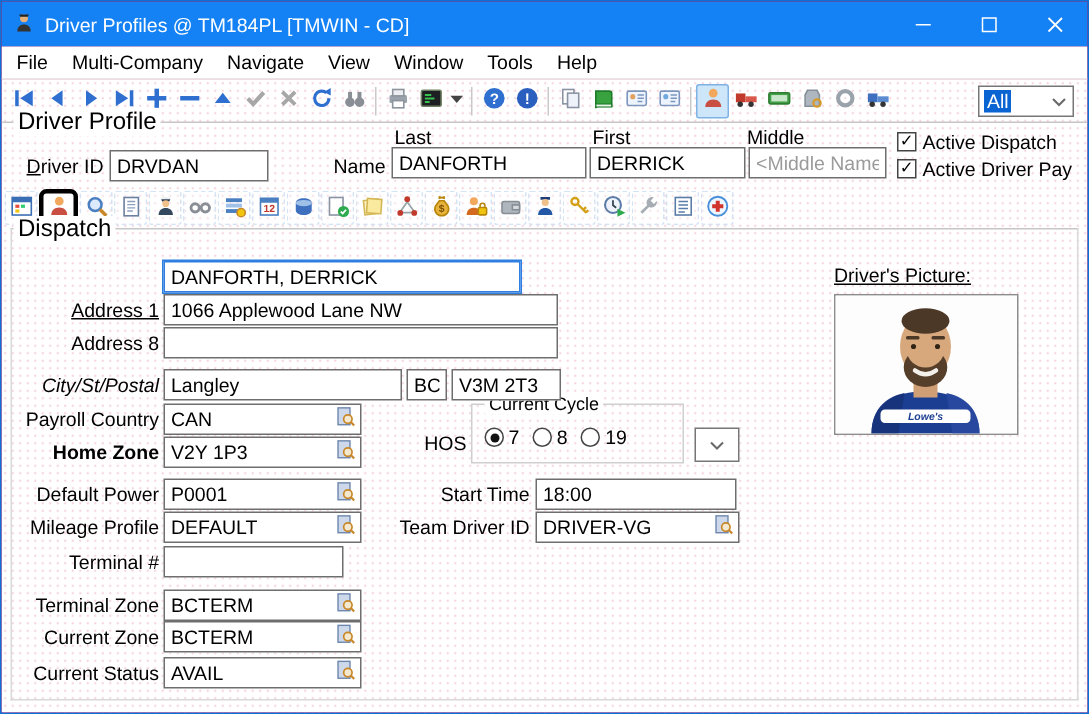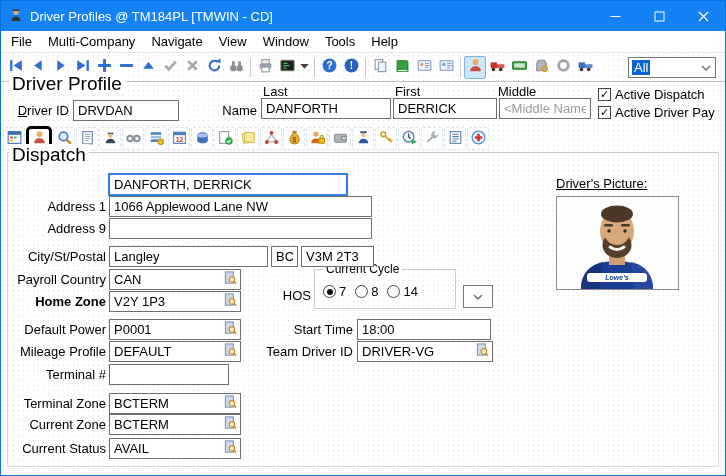--- a/index.html
+++ b/index.html
@@ -21,32 +21,32 @@
             background-image:radial-gradient(rgba(236,178,196,0.55) 0.9px, transparent 1px);
             background-size:5px 5px; }
 
   
   .toolbar1 { flex:0 0 28px; display:flex; align-items:center; padding:0 4px; }
   .tb-icons { display:flex; align-items:center; }
   .tbtn { width:22px; height:23px; display:flex; align-items:center; justify-content:center; border:1px solid transparent; border-radius:2px; }
   .tbtn.narrow { width:13px; }
   .tbtn.active { background:#cde6fa; border-color:#7fb2e5; }
   .tsep { width:1px; height:19px; background:#c9c9c9; margin:0 3px; }
-  .filter-combo { margin-left:auto; margin-right:5px; width:88px; height:21px; border:1px solid #767676; background:#fff; display:flex; align-items:center; padding:1px 3px; }
+  .filter-combo { margin-left:auto; margin-right:5px; width:64px; height:21px; border:1px solid #767676; background:#fff; display:flex; align-items:center; padding:1px 3px; }
   .filter-combo .sel { background:#0a64d2; color:#fff; padding:0 2px; }
   .filter-combo .chev { margin-left:auto; }
 
   .toolbar2 { flex:0 0 27px; display:flex; align-items:center; padding:0 2px; }
   .toolbar2 .tbtn { border:1px dashed #d4e4f4; margin-right:1px; background:rgba(255,255,255,.35); }
   .toolbar2 .tbtn.selected { border:3px solid #000; border-radius:5px; width:26px; height:26px; background:#fff; }
 
   
   .group { position:relative; }
   .group-top { position:absolute; left:0; right:0; top:0; border-top:1px solid #c6c6c6; }
-  .glabel { position:absolute; top:-8px; left:8px; background:#fff; padding:0 3px; font-size:19px; z-index:2; }
+  .glabel { position:absolute; top:-8px; left:8px; background:#fff; padding:0 3px; font-size:16px; z-index:2; }
   .profile { flex:0 0 44px; }
   .address { flex:1; }
   .address-border { position:absolute; left:6px; right:6px; top:0; bottom:8px; border:1px solid #d9d9d9; border-top:none; pointer-events:none; }
 
   
   .flabel { position:absolute; text-align:right; font-size:13px; white-space:nowrap; }
   .u-first::first-letter { text-decoration:underline; }
   .finput { position:absolute; height:21px; border:1px solid #6e6e6e; background:#fff; font:13px "Liberation Sans",sans-serif; padding:0 4px; }
   .finput.focused { border:1px solid #2f7fe0; box-shadow:0 0 0 1px #2f7fe0; }
   .finput::placeholder { color:#9b9b9b; }
@@ -465,21 +465,21 @@
             <span class="radio-opt">
               <span class="radio sel"></span>
               <span>7</span>
             </span>
             <span class="radio-opt">
               <span class="radio"></span>
               <span>8</span>
             </span>
             <span class="radio-opt">
               <span class="radio"></span>
-              <span>14</span>
+              <span>19</span>
             </span>
           </div>
       </div>
       <div class="mini-combo">
         <span><svg width="12" height="8" viewBox="0 0 12 8">
               <path d="M2 2l4 4 4-4" fill="none" stroke="#6a6a6a" stroke-width="1.4"></path>
             </svg></span>
       </div>
 
       <span class="flabel" style="left:247px;width:105px;top:170px;">Start Time</span>
@@ -512,25 +512,25 @@
           <ellipse cx="60" cy="36" rx="12.5" ry="12" fill="#d8a87d"></ellipse>
           <ellipse cx="60" cy="17" rx="16" ry="8.5" fill="#4c3827"></ellipse>
           <rect x="47" y="27" width="9" height="2.4" rx="1" fill="#4c3827"></rect>
           <rect x="64" y="27" width="9" height="2.4" rx="1" fill="#4c3827"></rect>
           <circle cx="52" cy="34" r="1.7" fill="#2f2416"></circle>
           <circle cx="68" cy="34" r="1.7" fill="#2f2416"></circle>
           <path d="M53 50 Q60 55 67 50" stroke="#f3efe9" stroke-width="3" fill="none" stroke-linecap="round"></path>
         </svg>
       </div>
         <input class="finput focused" value="DANFORTH, DERRICK" style="left: 108px; top: 22px; width: 238px;">
-        <span class="flabel" style="left: 0px; width: 105px; top: 47px;">Address 1</span>
+        <span class="flabel" style="left: 0px; width: 105px; top: 47px; text-decoration: underline;">Address 1</span>
         <input class="finput" value="1066 Applewood Lane NW" style="left: 108px; top: 44px; width: 263px;">
-        <span class="flabel" style="left: 0px; width: 105px; top: 69px;">Address 9</span>
+        <span class="flabel" style="left: 0px; width: 105px; top: 69px;">Address 8</span>
         <input class="finput" style="left: 108px; top: 66px; width: 263px;">
-        <span class="flabel" style="left: 0px; width: 105px; top: 97px;">City/St/Postal</span>
+        <span class="flabel" style="left: 0px; width: 105px; top: 97px; font-style: italic;">City/St/Postal</span>
         <input class="finput" value="Langley" style="left: 108px; top: 94px; width: 159px;">
         <input class="finput" value="BC" style="left: 270px; top: 94px; width: 27px;">
         <input class="finput" value="V3M 2T3" style="left: 300px; top: 94px; width: 73px;">
         <span class="flabel" style="left: 0px; width: 105px; top: 120px;">Payroll Country</span>
         <div class="lookup-wrap" style="left: 108px; top: 117px; width: 132px;"><input class="finput" value="CAN" style=""><button class="lookup-btn">
             <span><svg width="15" height="16" viewBox="0 0 16 16">
                 <rect x="2.5" y="1.5" width="8.5" height="12" fill="#cdd9ea" stroke="#6e87ad"></rect>
                 <circle cx="9.5" cy="9.5" r="3" fill="#f4e9cf" stroke="#c8882a" stroke-width="1.2"></circle>
                 <path d="M11.6 11.6l2.4 2.4" stroke="#c8882a" stroke-width="1.6"></path>
               </svg></span>

